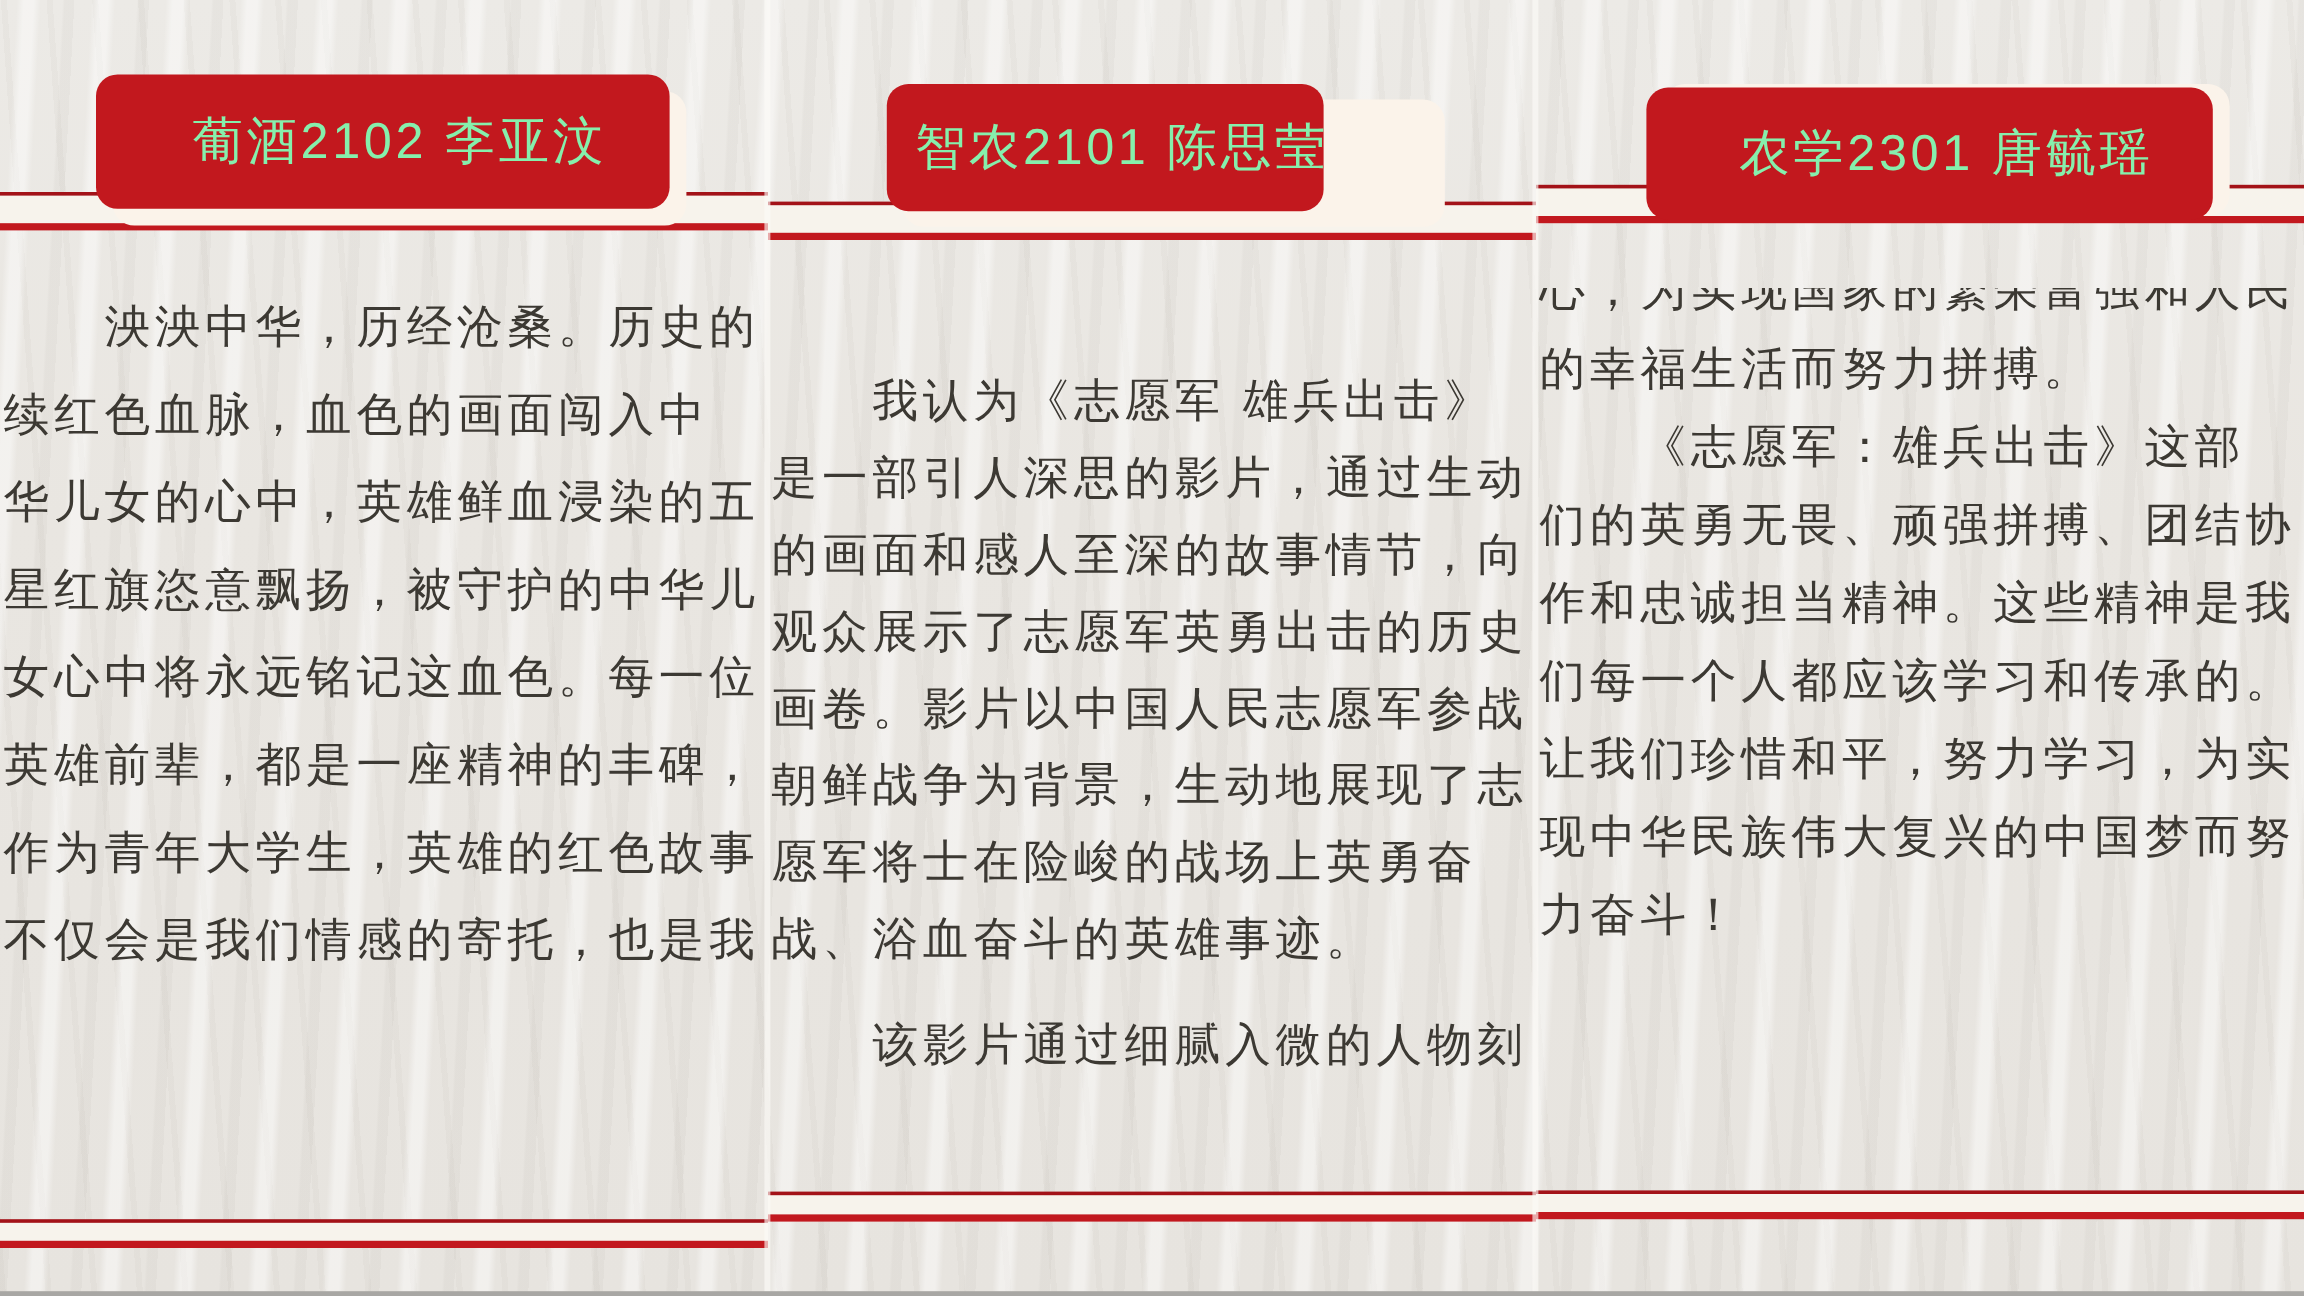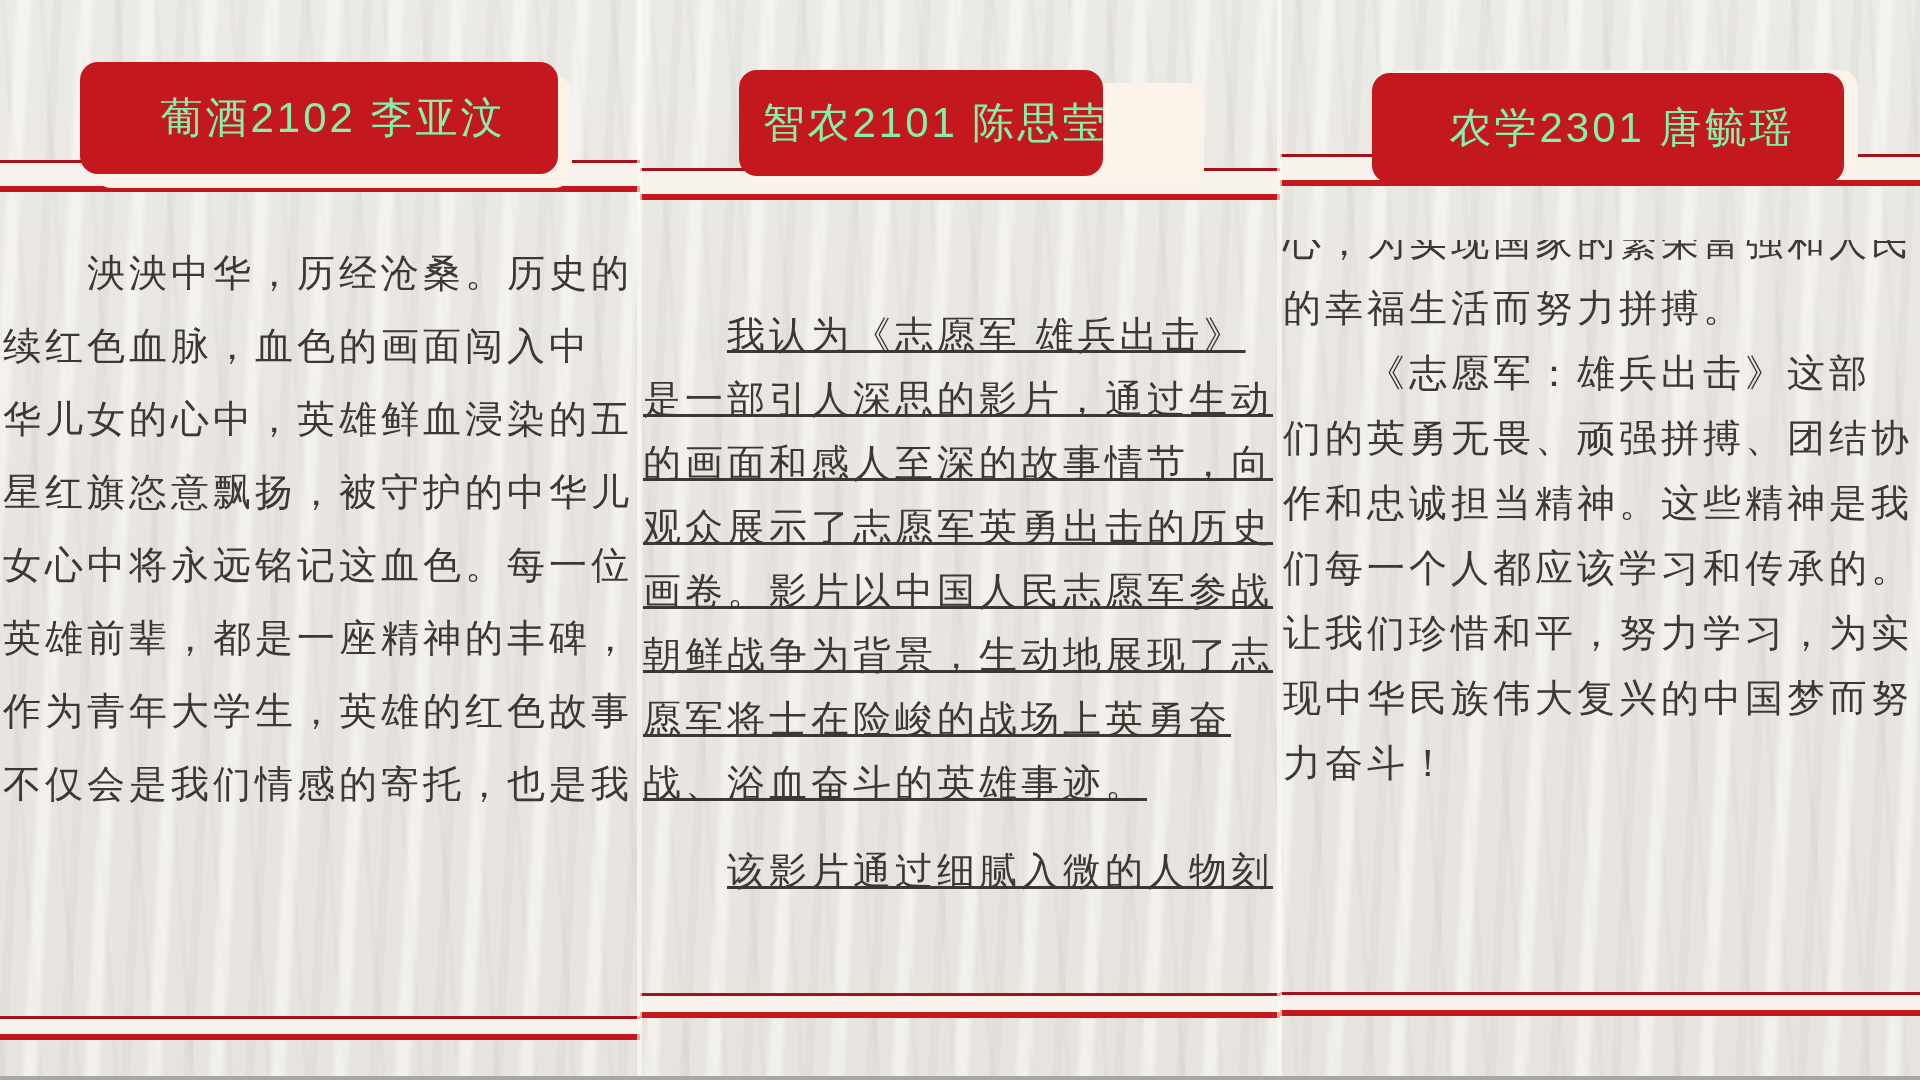--- a/index.html
+++ b/index.html
@@ -58,21 +58,21 @@
   .p3 .banner-shadow{left:106px;top:70px;width:472px;height:110px;}
 
   
   .body{
     position:absolute;left:0;width:640px;z-index:1;
     color:#3c3933;font-size:38px;letter-spacing:4px;
   }
   .line{white-space:nowrap;padding-left:3px;}
   .indent{text-indent:84px;}
   .p1 .body{top:237px;} .p1 .line{line-height:73px;height:73px;}
-  .p2 .body{top:303px;} .p2 .line{line-height:64px;height:64px;text-decoration:underline;}
+  .p2 .body{top:303px;} .p2 .line{line-height:64px;height:64px;}
   .p3 .body{top:240px;} .p3 .line{line-height:65px;height:65px;}
   .p2 .line.gap-before{margin-top:24px;}
   .p3 .clip{height:36px;overflow:hidden;}
   .p3 .clip .line{margin-top:-30px;}
 
   
   .seam{position:absolute;top:0;width:5px;height:1080px;background:rgba(252,250,247,.65);z-index:4;}
   .seam.s1{left:637px;} .seam.s2{left:1277px;}
 
   

